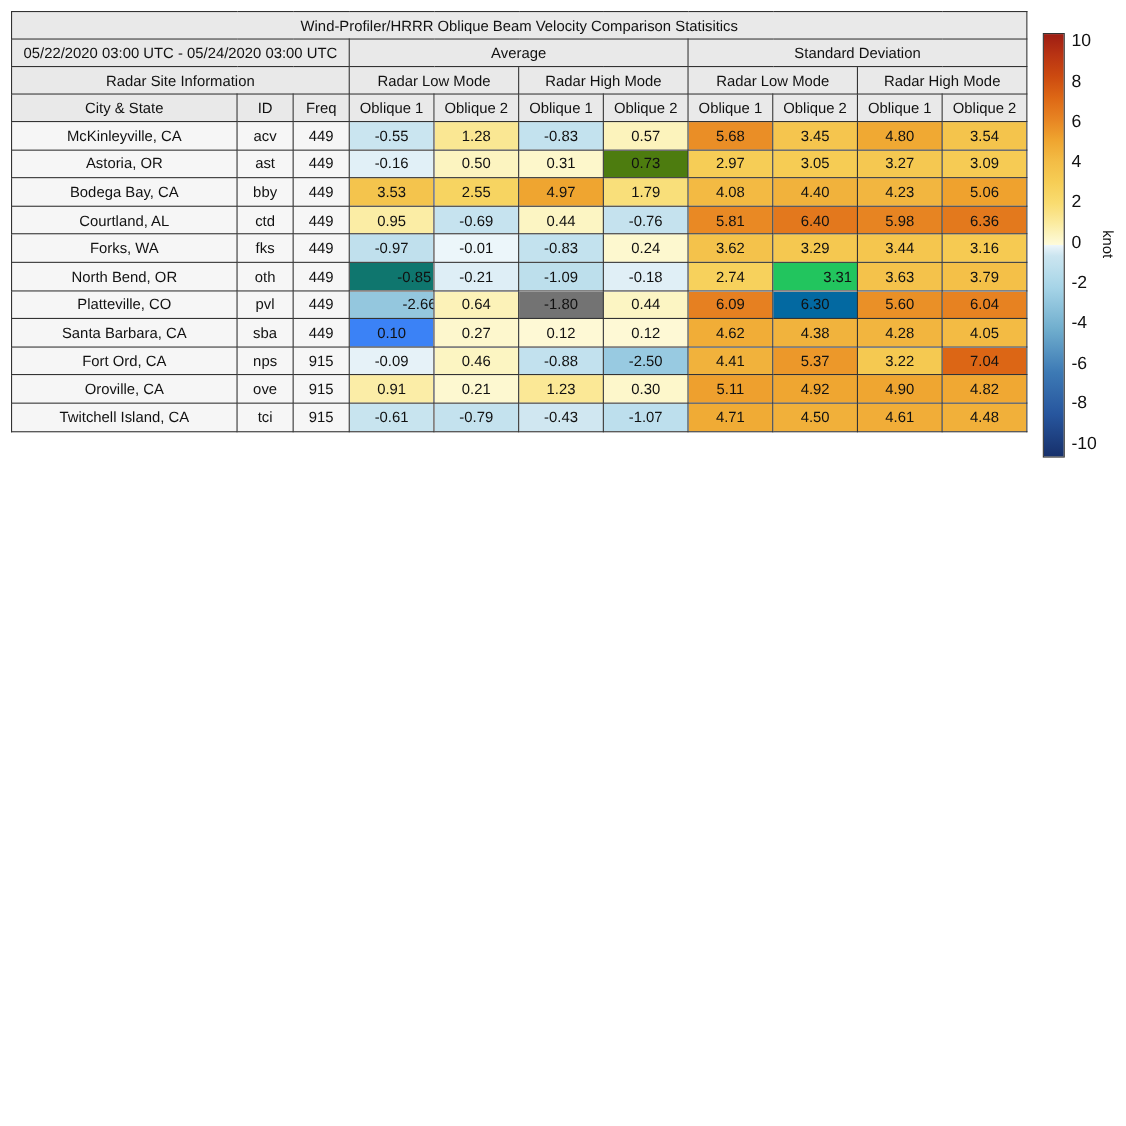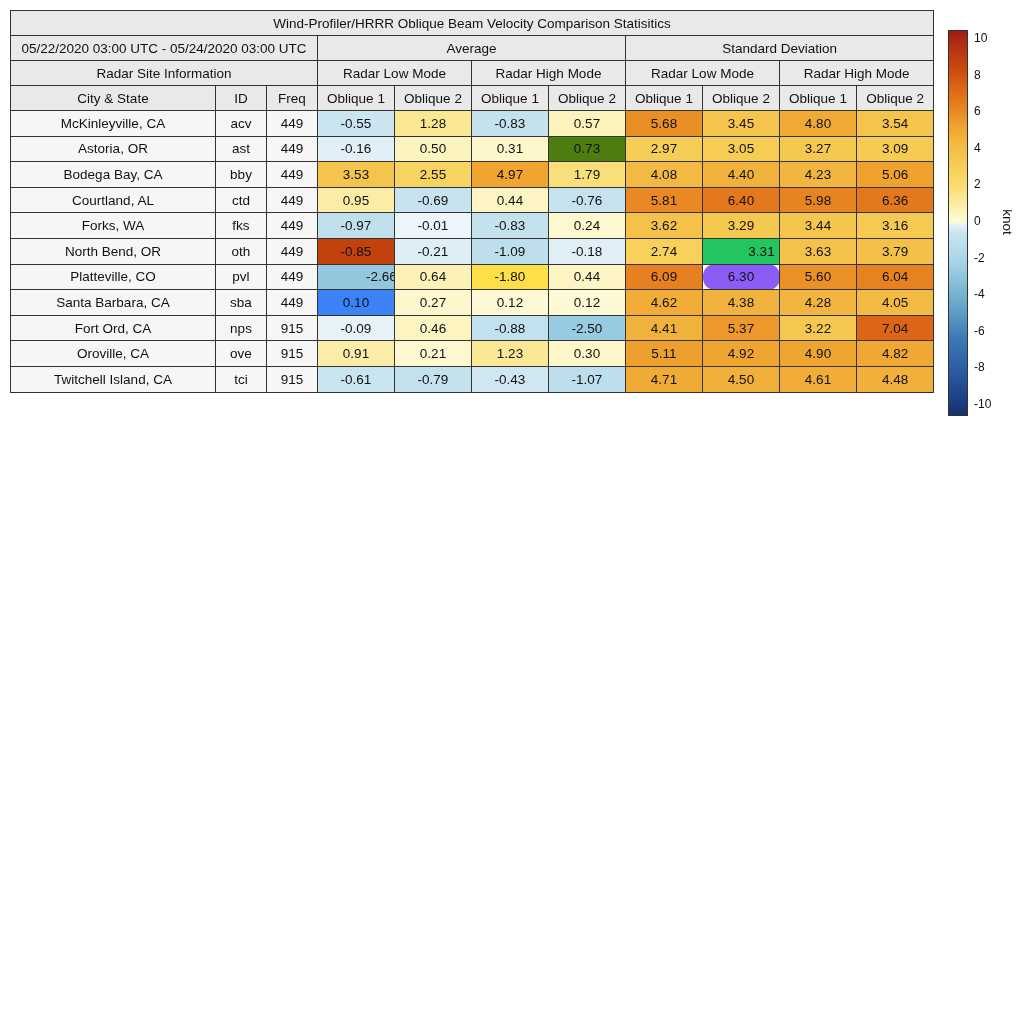--- a/index.html
+++ b/index.html
@@ -34,21 +34,21 @@
 
   #colorbar-wrap { position: absolute; left: 948px; top: 0; width: 76px; height: 430px; }
   #colorbar {
     position: absolute; left: 0; top: 30px;
     width: 18px; height: 384px;
     border: 1px solid #333333;
   }
   .cb-tick {
     position: absolute; left: 26px;
     transform: translateY(-50%);
-    font-size: 12px;
+    font-size: 16px;
     color: #111111;
   }
   #cb-label {
     position: absolute; left: 52px; top: 222px;
     transform: translateY(-50%);
     writing-mode: vertical-rl;
     font-size: 13.5px;
     color: #111111;
   }
 </style>
@@ -164,39 +164,39 @@
           <td style="background: rgb(253, 248, 207);">0.24</td>
           <td style="background: rgb(244, 194, 75);">3.62</td>
           <td style="background: rgb(245, 200, 80);">3.29</td>
           <td style="background: rgb(245, 198, 78);">3.44</td>
           <td style="background: rgb(246, 202, 82);">3.16</td>
         </tr>
         <tr>
           <td class="site-cell">North Bend, OR</td>
           <td class="site-cell">oth</td>
           <td class="site-cell">449</td>
-          <td style="background: #c2410c;">-0.85</td>
+          <td style="background: #0f766e; text-align: right;">-0.85</td>
           <td style="background: rgb(222, 238, 246);">-0.21</td>
           <td style="background: rgb(189, 223, 236);">-1.09</td>
           <td style="background: rgb(224, 239, 246);">-0.18</td>
           <td style="background: rgb(247, 209, 92);">2.74</td>
           <td style="background: #22c55e; padding-left: 43px;">3.31</td>
           <td style="background: rgb(244, 194, 75);">3.63</td>
           <td style="background: rgb(244, 192, 72);">3.79</td>
         </tr>
         <tr>
           <td class="site-cell">Platteville, CO</td>
           <td class="site-cell">pvl</td>
           <td class="site-cell">449</td>
           <td style="background: rgb(148, 199, 222); padding-left: 48px;">-2.66</td>
           <td style="background: rgb(252, 242, 184);">0.64</td>
-          <td style="background: #fde047;">-1.80</td>
+          <td style="background: #737373;">-1.80</td>
           <td style="background: rgb(252, 245, 195);">0.44</td>
           <td style="background: rgb(230, 128, 33);">6.09</td>
-          <td style="background: #8b5cf6; border-radius: 12px;">6.30</td>
+          <td style="background: #0369a1;">6.30</td>
           <td style="background: rgb(234, 144, 39);">5.60</td>
           <td style="background: rgb(231, 130, 33);">6.04</td>
         </tr>
         <tr>
           <td class="site-cell">Santa Barbara, CA</td>
           <td class="site-cell">sba</td>
           <td class="site-cell">449</td>
           <td style="background: #3b82f6;">0.10</td>
           <td style="background: rgb(253, 247, 205);">0.27</td>
           <td style="background: rgb(254, 249, 213);">0.12</td>

